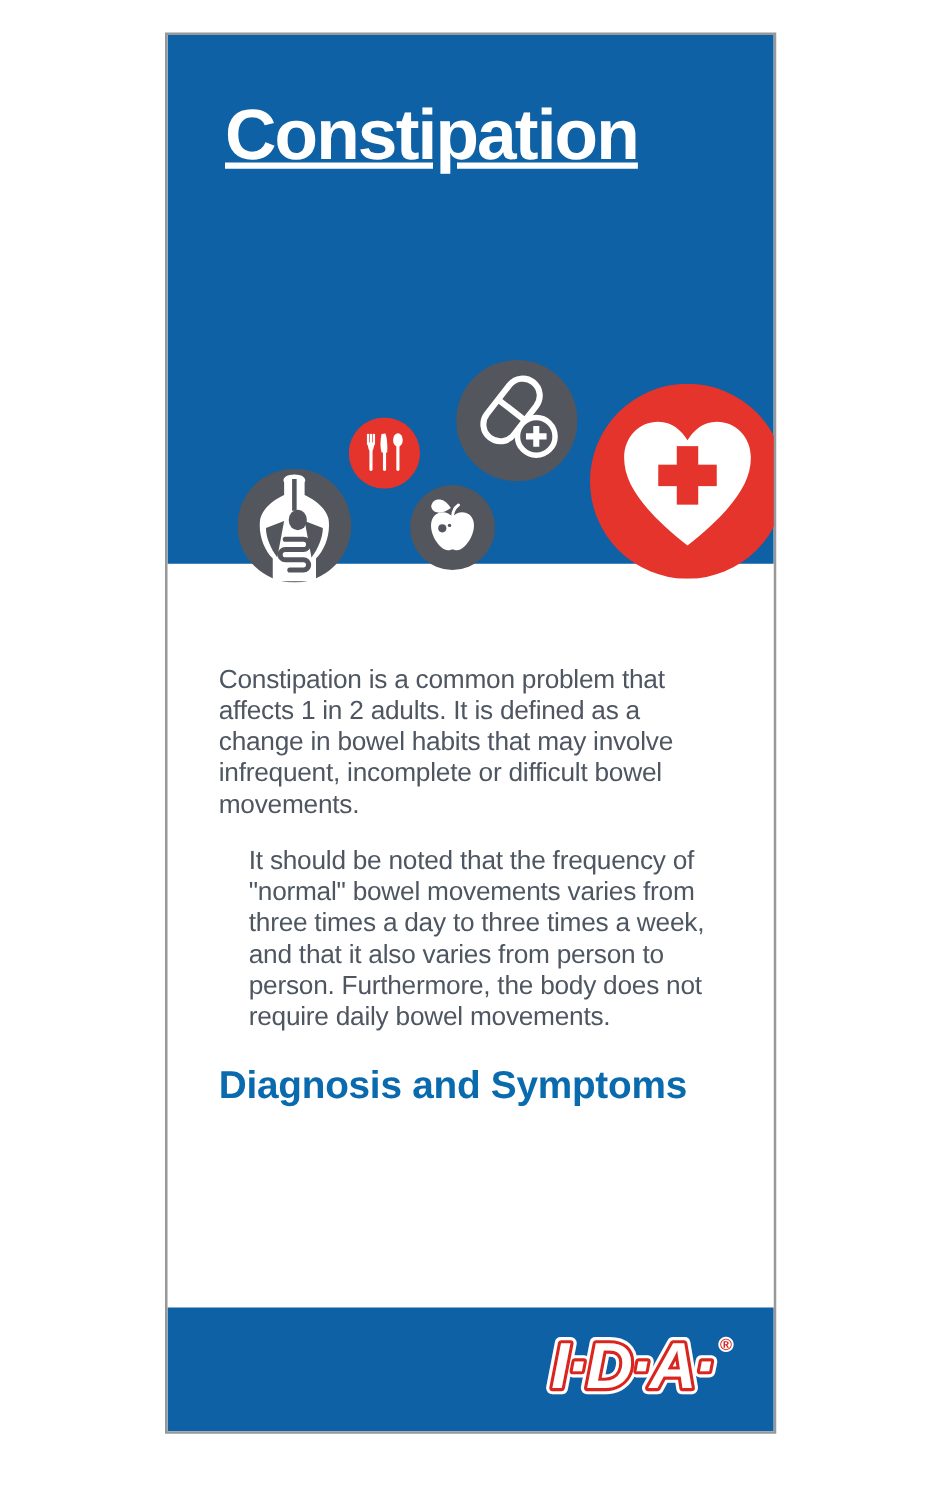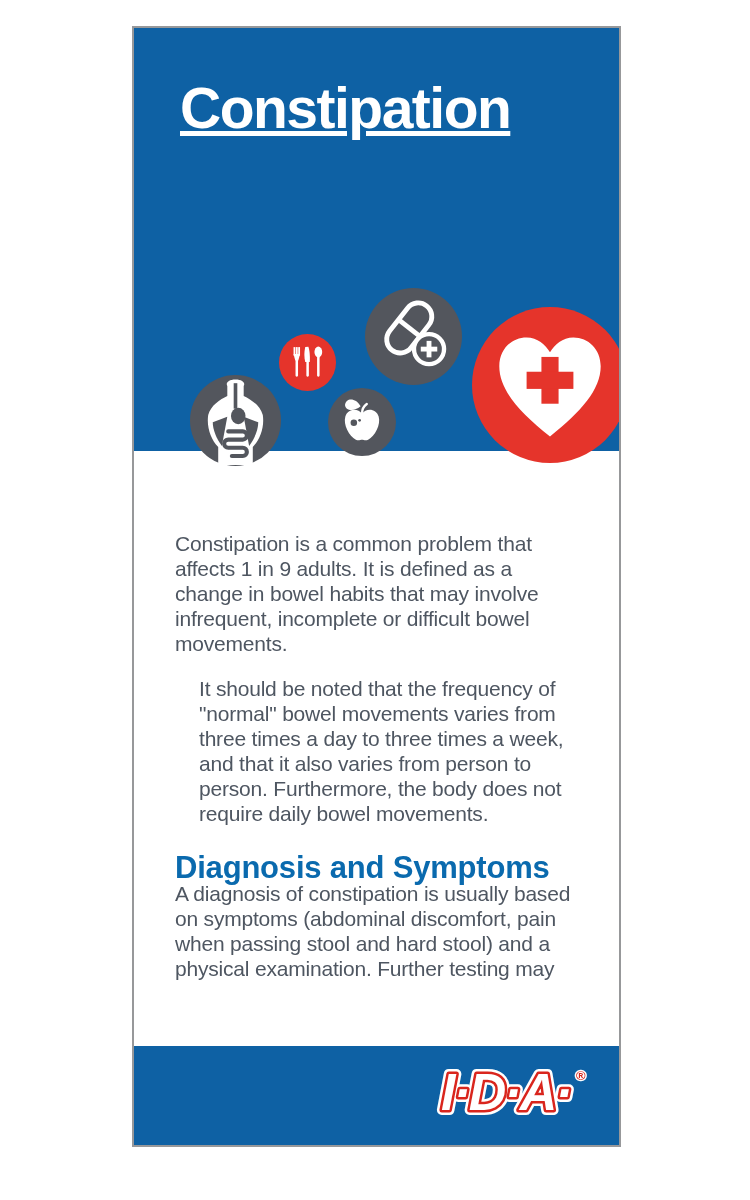--- a/index.html
+++ b/index.html
@@ -105,35 +105,31 @@
     </svg>
 
     <svg class="icon icon-heart" viewBox="0 0 100 100">
       <circle cx="50" cy="50" r="50" fill="#e5342b"></circle>
       <path d="M50,83 C30,67 17.5,53 17.5,38 C17.5,27 25.5,19.5 35,19.5 C42,19.5 47,24 50,29 C53,24 58,19.5 65,19.5 C74.5,19.5 82.5,27 82.5,38 C82.5,53 70,67 50,83 Z" fill="#ffffff"></path>
       <rect x="44.5" y="32" width="11" height="30" fill="#e5342b"></rect>
       <rect x="35" y="41.5" width="30" height="11" fill="#e5342b"></rect>
     </svg>
 
     <p class="para para-intro">Constipation is a common problem that
-affects 1 in 9 adults. It is defined as a
+affects 1 in 2 adults. It is defined as a
 change in bowel habits that may involve
 infrequent, incomplete or difficult bowel
 movements.</p>
     <p class="para para-frequency">It should be noted that the frequency of
 "normal" bowel movements varies from
 three times a day to three times a week,
 and that it also varies from person to
 person. Furthermore, the body does not
 require daily bowel movements.</p>
     <h2 class="section-heading">Diagnosis and Symptoms</h2>
-    <p class="para para-diagnosis">A diagnosis of constipation is usually based
-on symptoms (abdominal discomfort, pain
-when passing stool and hard stool) and a
-physical examination. Further testing may</p>
 
     <div class="footer-band">
       <svg class="ida-logo" viewBox="0 0 152 58">
         <text class="logo-text lt-outer" x="2" y="46">I·D·A·</text>
         <text class="logo-text lt-red" x="2" y="46">I·D·A·</text>
         <text class="logo-text lt-fill" x="2" y="46">I·D·A·</text>
         <text class="reg-mark reg-outer" x="137" y="16">®</text>
         <text class="reg-mark reg-fill" x="137" y="16">®</text>
       </svg>
     </div>

